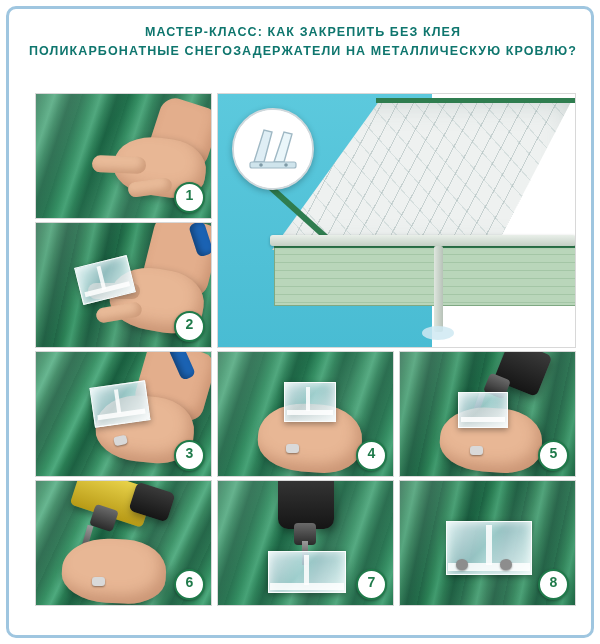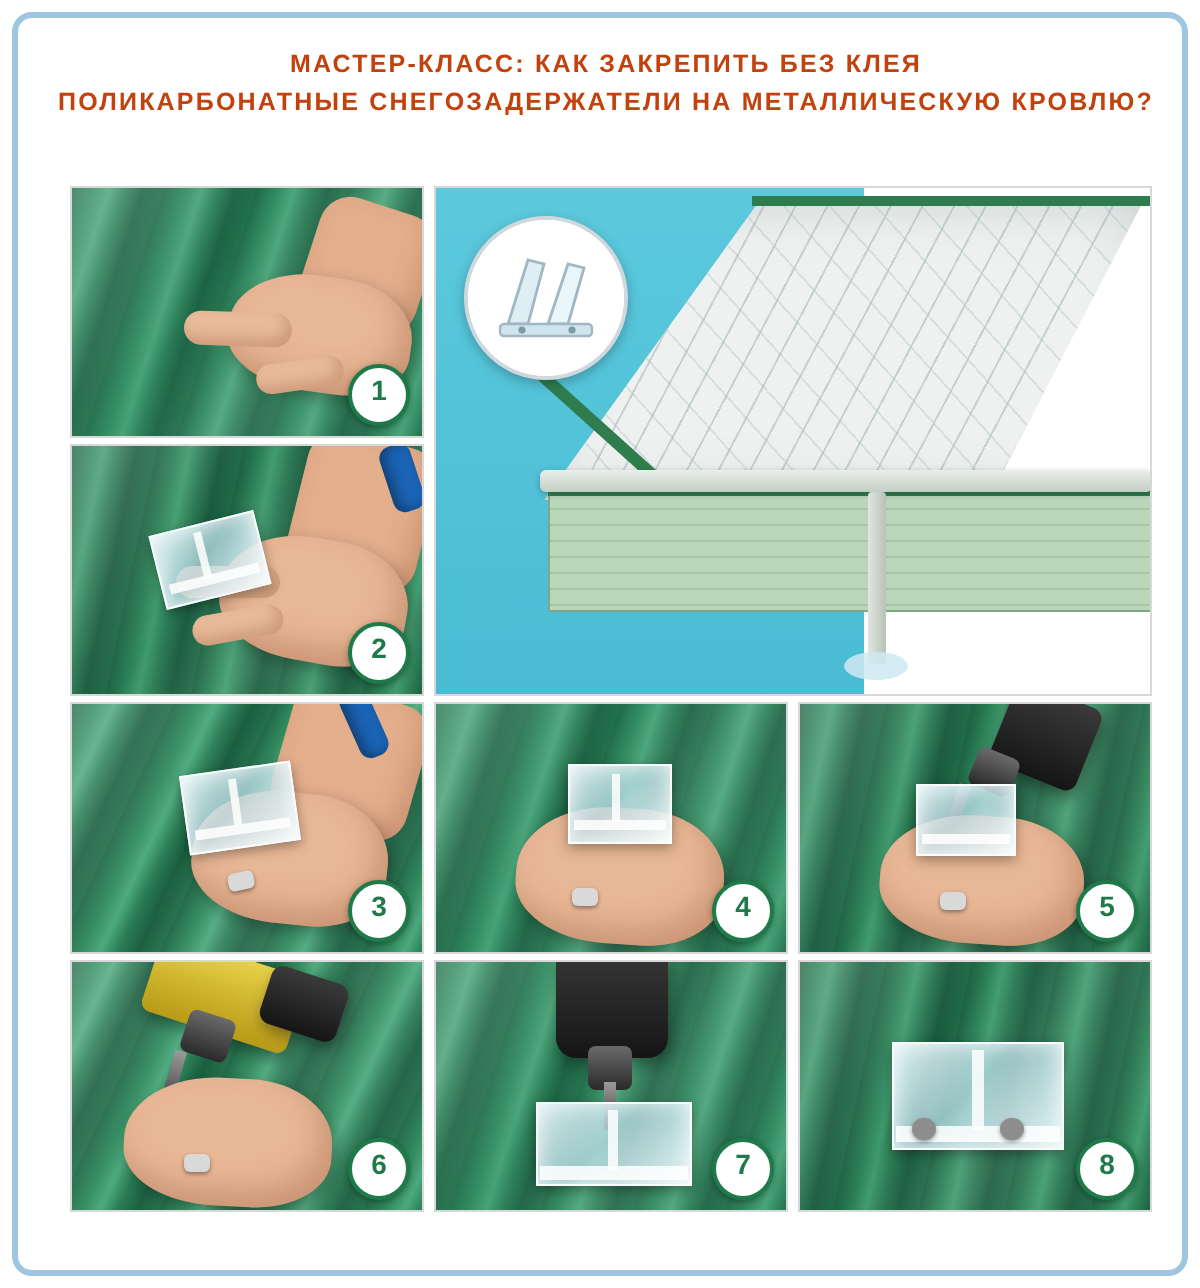--- a/index.html
+++ b/index.html
@@ -10,21 +10,21 @@
     font-family:"Liberation Sans", sans-serif;
     overflow:hidden;
   }
   .frame{
     position:absolute;left:6px;top:6px;width:588px;height:632px;
     border:3px solid #9fc6e0;border-radius:10px;background:#ffffff;
     box-sizing:border-box;
   }
   .title{
     position:absolute;left:0;top:14px;width:588px;
-    text-align:center;color:#c2410c;
+    text-align:center;color:#0f766e;
     font-weight:bold;font-size:12.5px;letter-spacing:1.1px;line-height:19px;
   }
   .title .l2{display:block;}
 
   .grid{
     position:absolute;left:22px;top:78px;width:548px;height:528px;
   }
 
   
   .cell{

